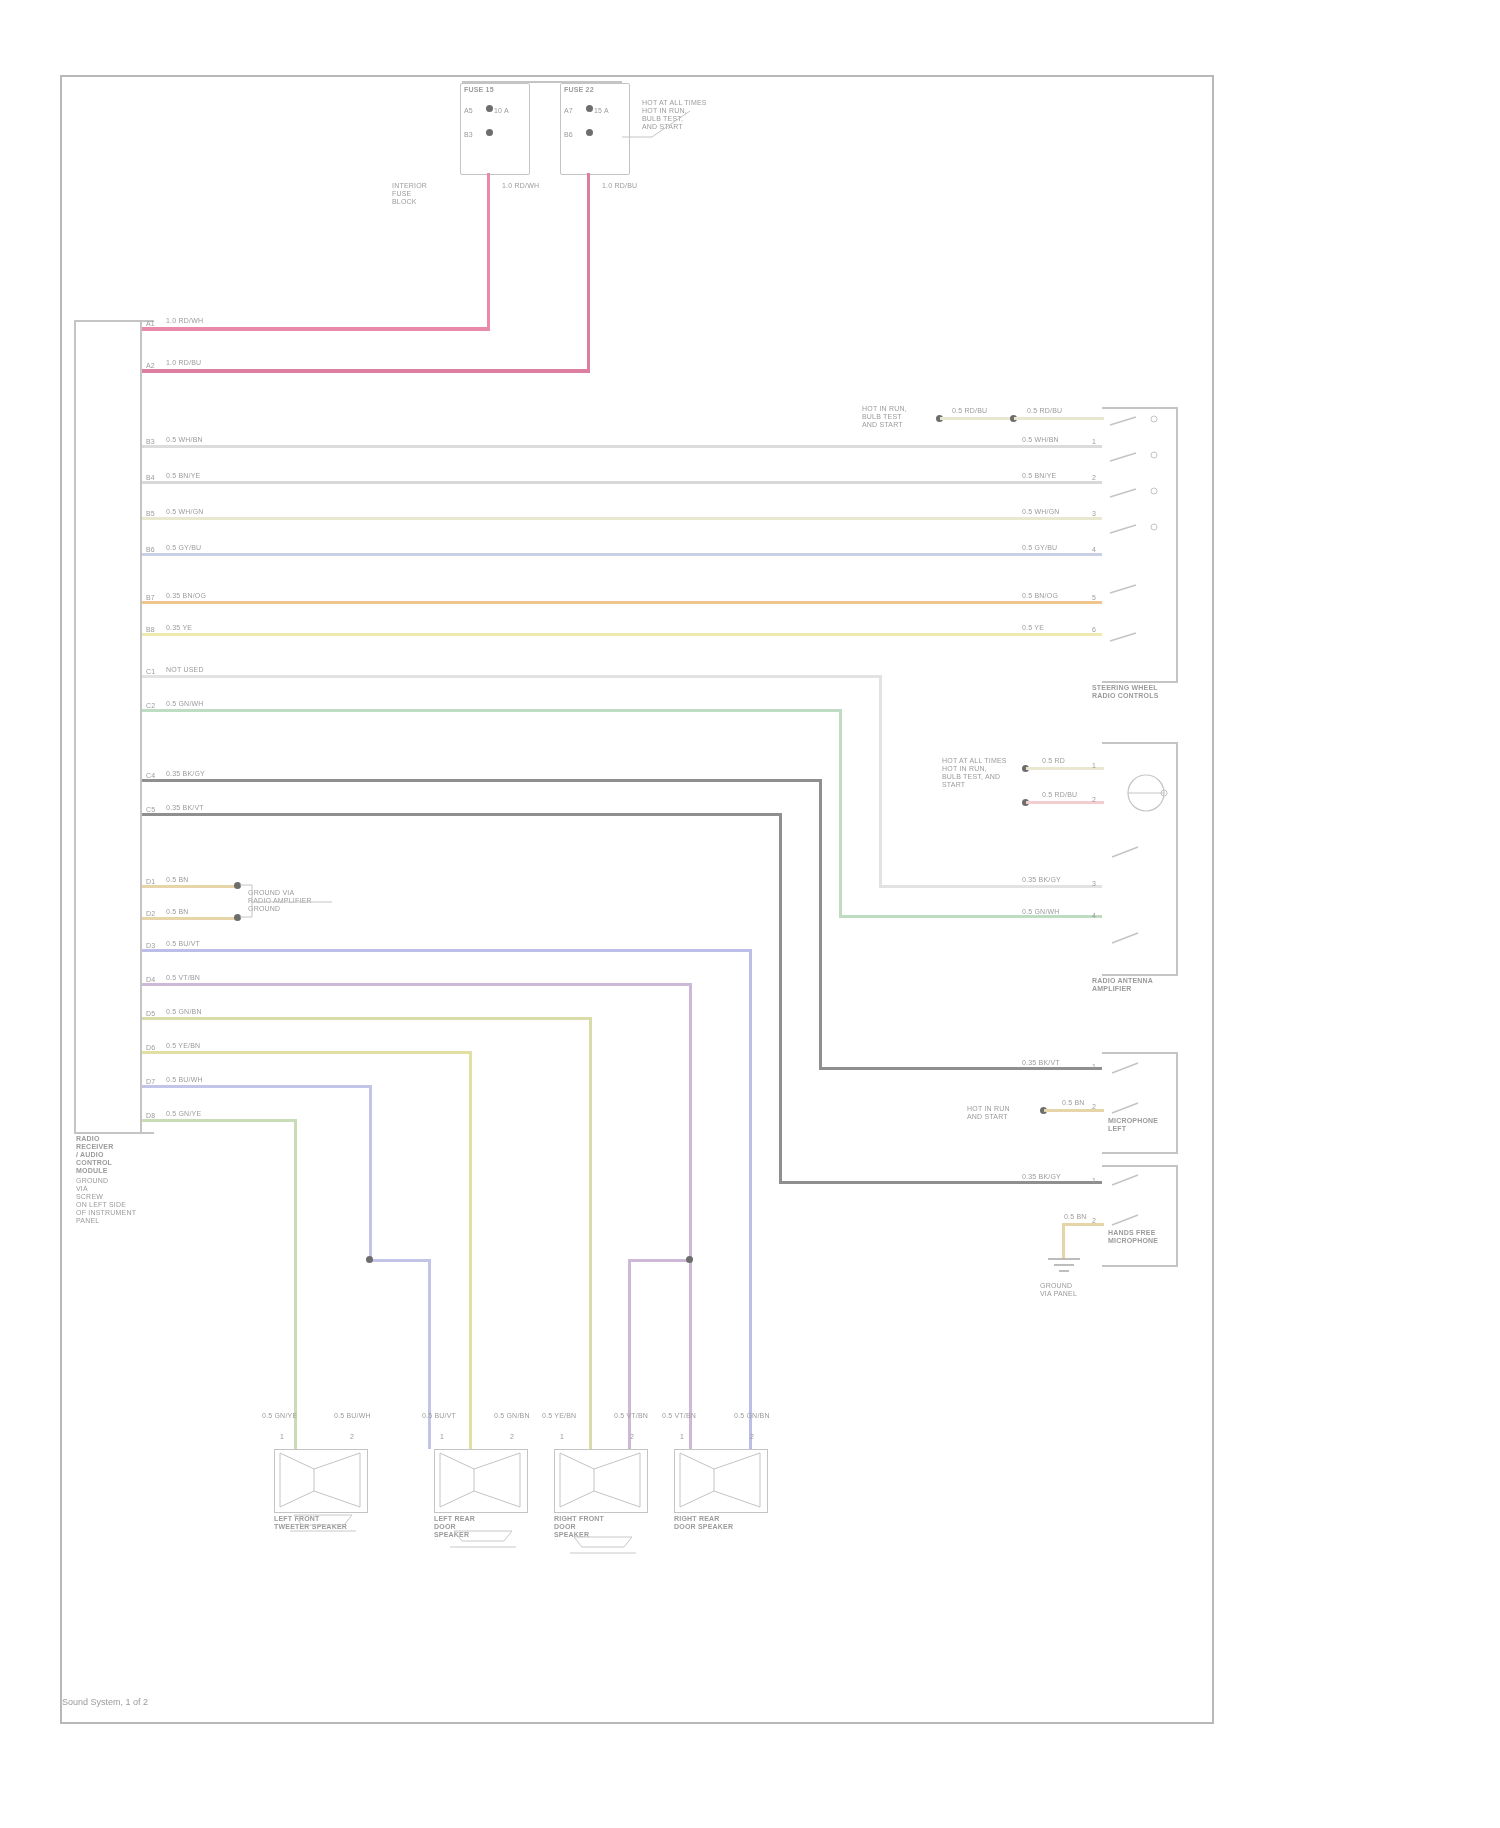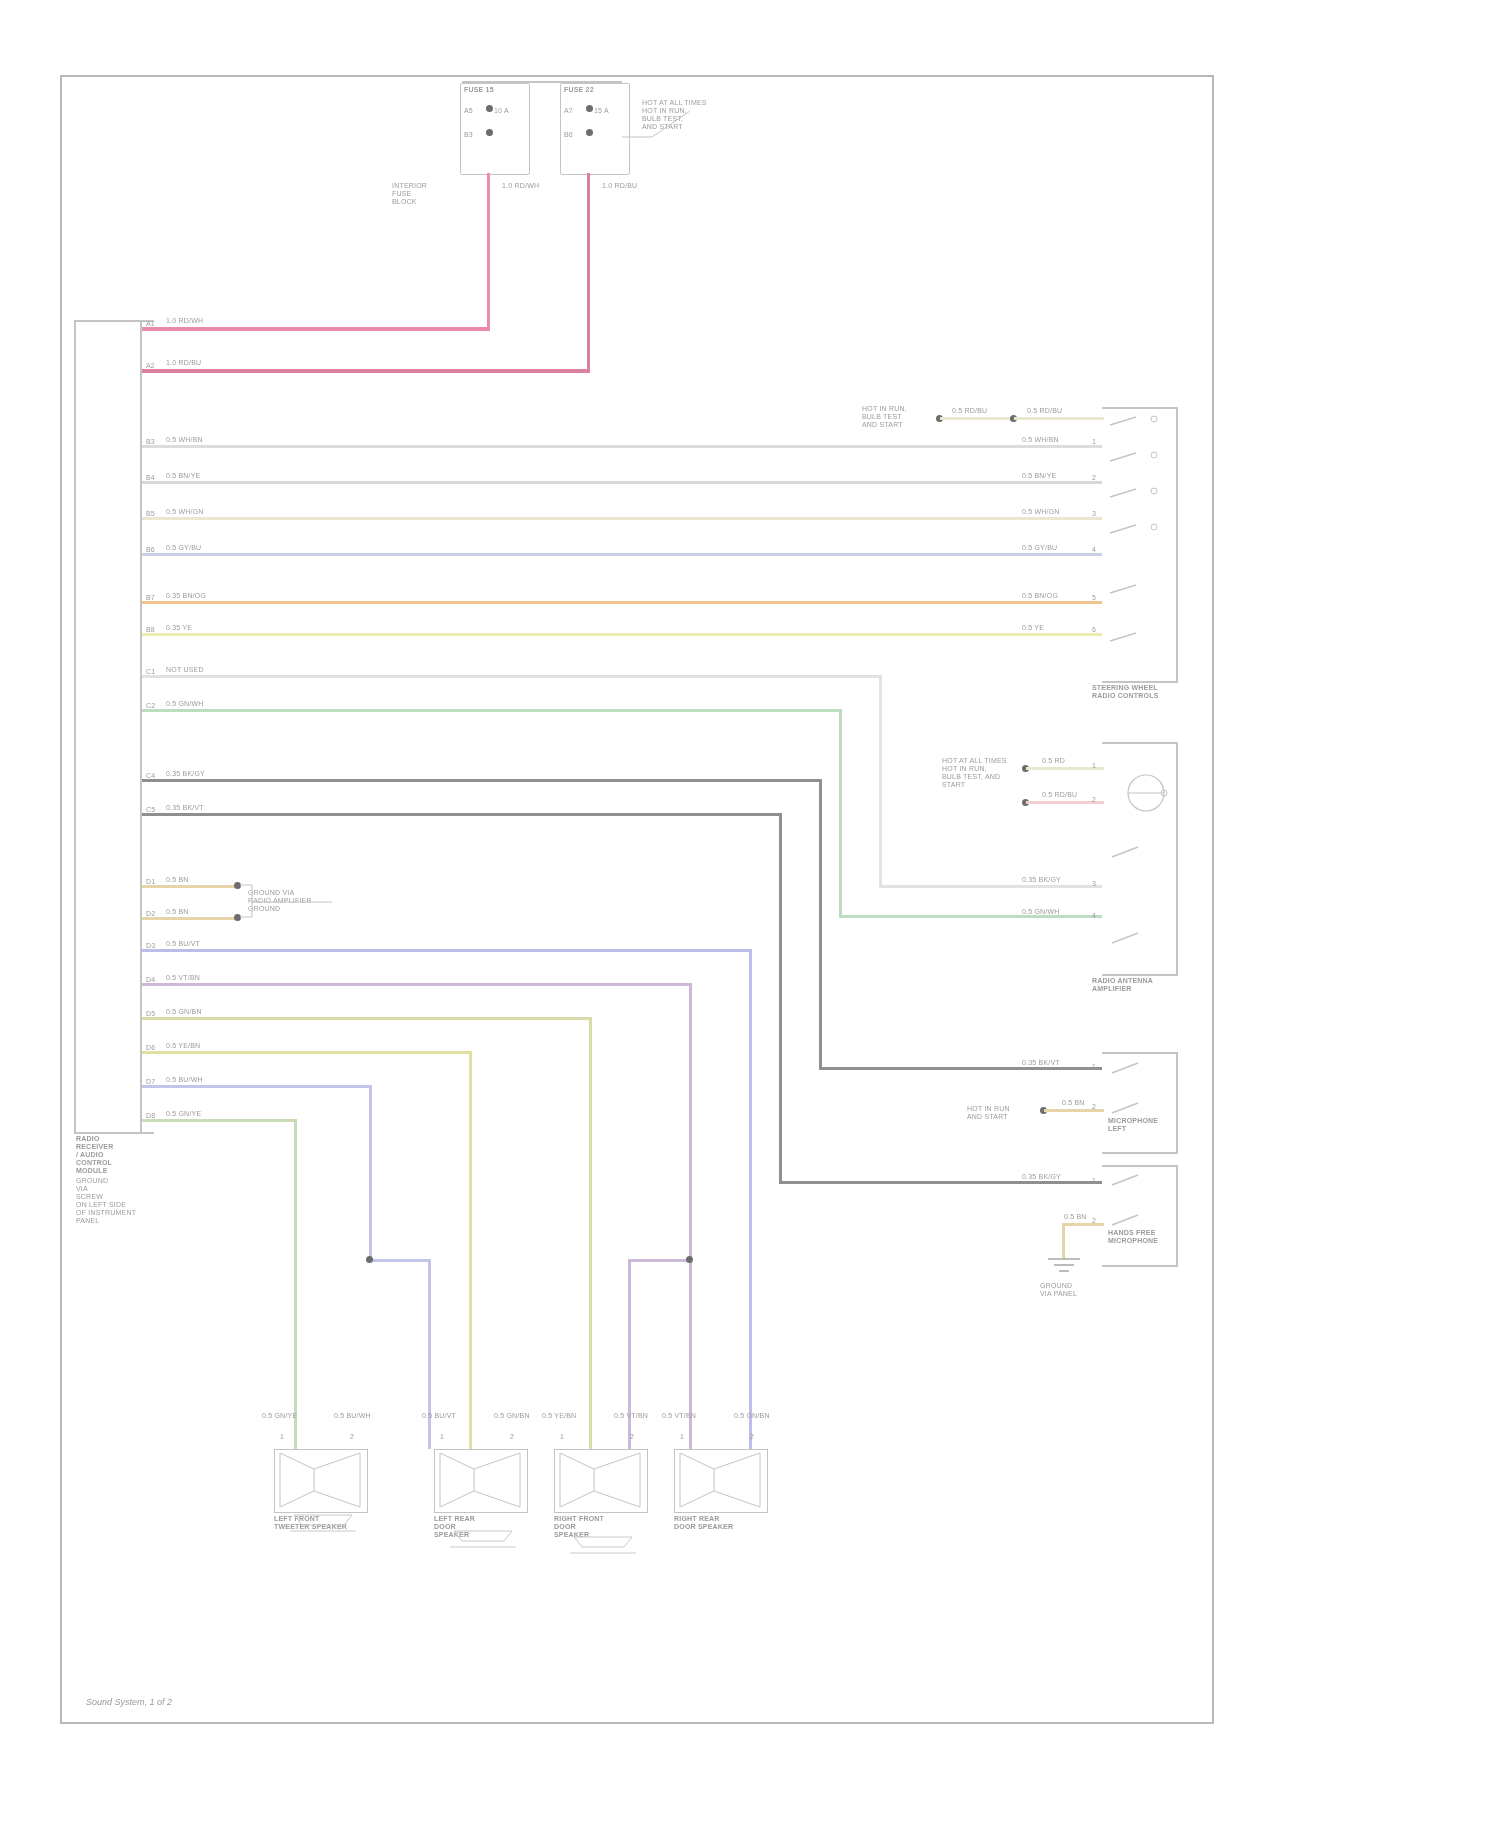--- a/index.html
+++ b/index.html
@@ -342,14 +342,14 @@
     <path d="M6,4 L6,58 L40,42 L40,20 Z" fill="none" stroke="#c4c4c4" stroke-width="1"></path>
     <path d="M40,20 L86,4 L86,58 L40,42" fill="none" stroke="#c4c4c4" stroke-width="1"></path>
   </svg>
   <div class="lbl" style="left:618px;top:1356px;">1</div>
   <div class="lbl" style="left:600px;top:1335px;">0.5 VT/BN</div>
   <div class="lbl" style="left:688px;top:1356px;">2</div>
   <div class="lbl" style="left:672px;top:1335px;">0.5 GN/BN</div>
   <div class="lbl b" style="left:612px;top:1438px;">RIGHT REAR
 DOOR SPEAKER</div>
 
-  <div class="ttl" style="left:24px;top:1620px;font-style:italic;">Sound System, 1 of 2</div>
+  <div class="ttl" style="left:0;top:1620px;">Sound System, 1 of 2</div>
 </div>
 
 </body></html>

